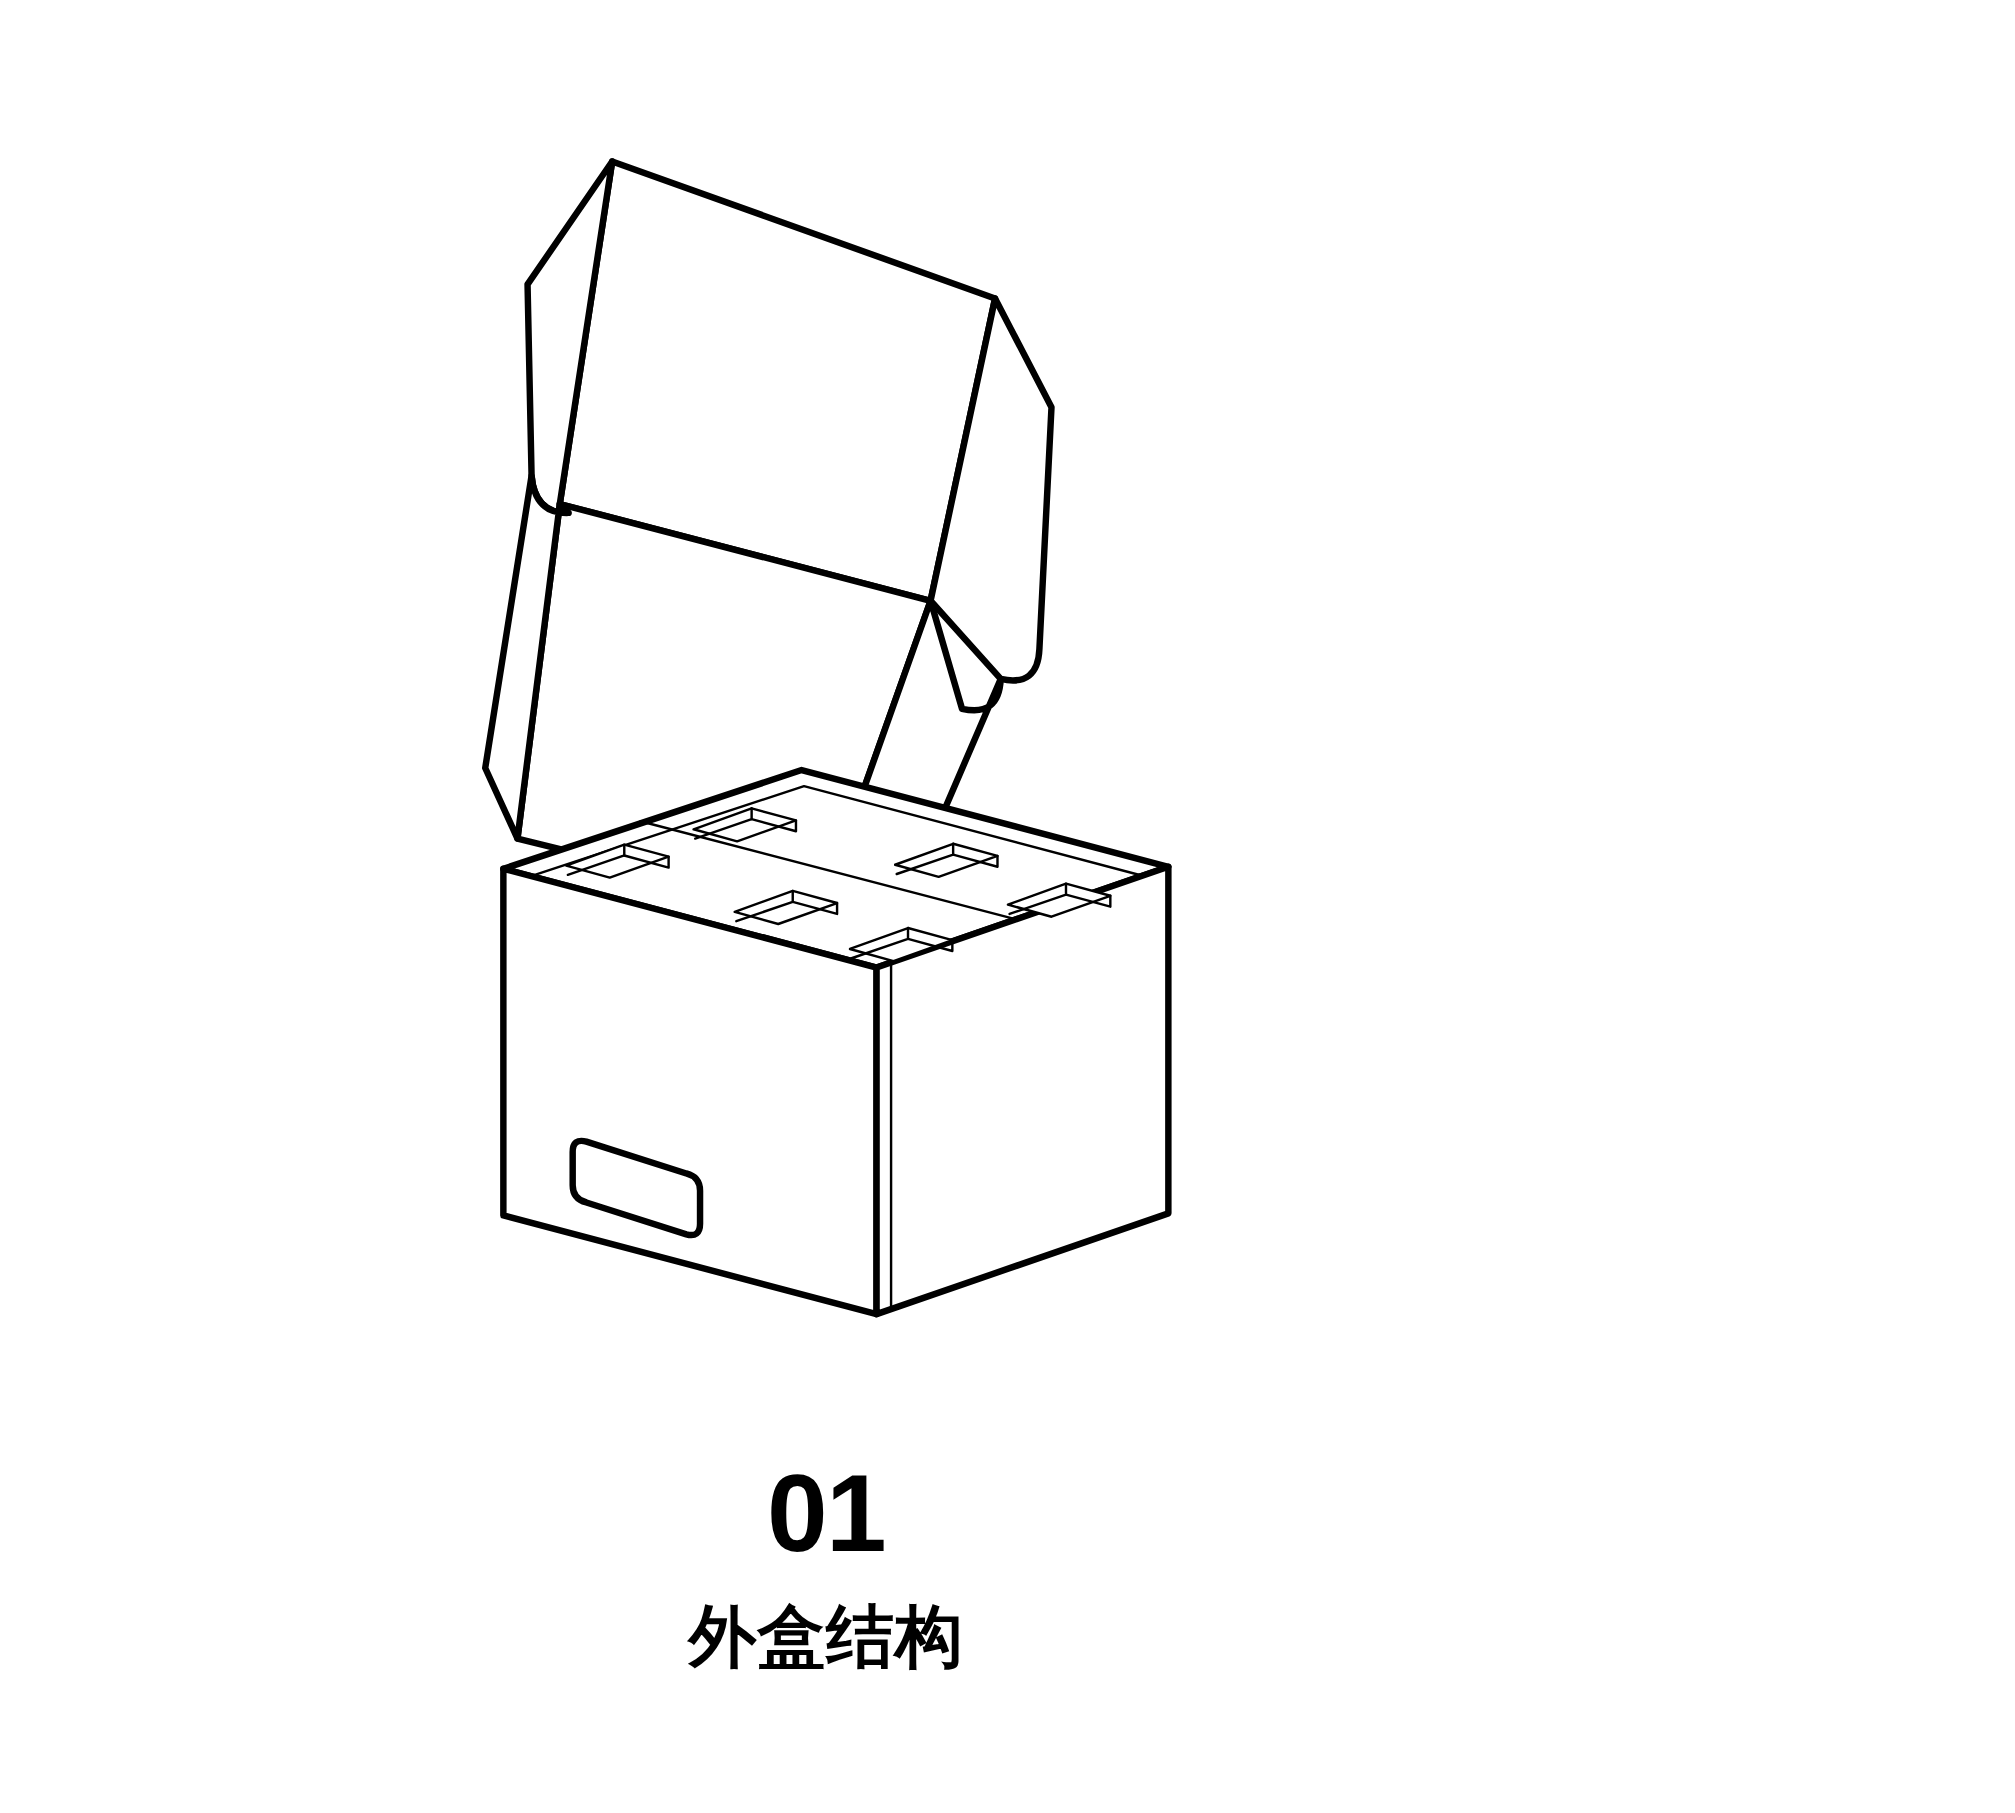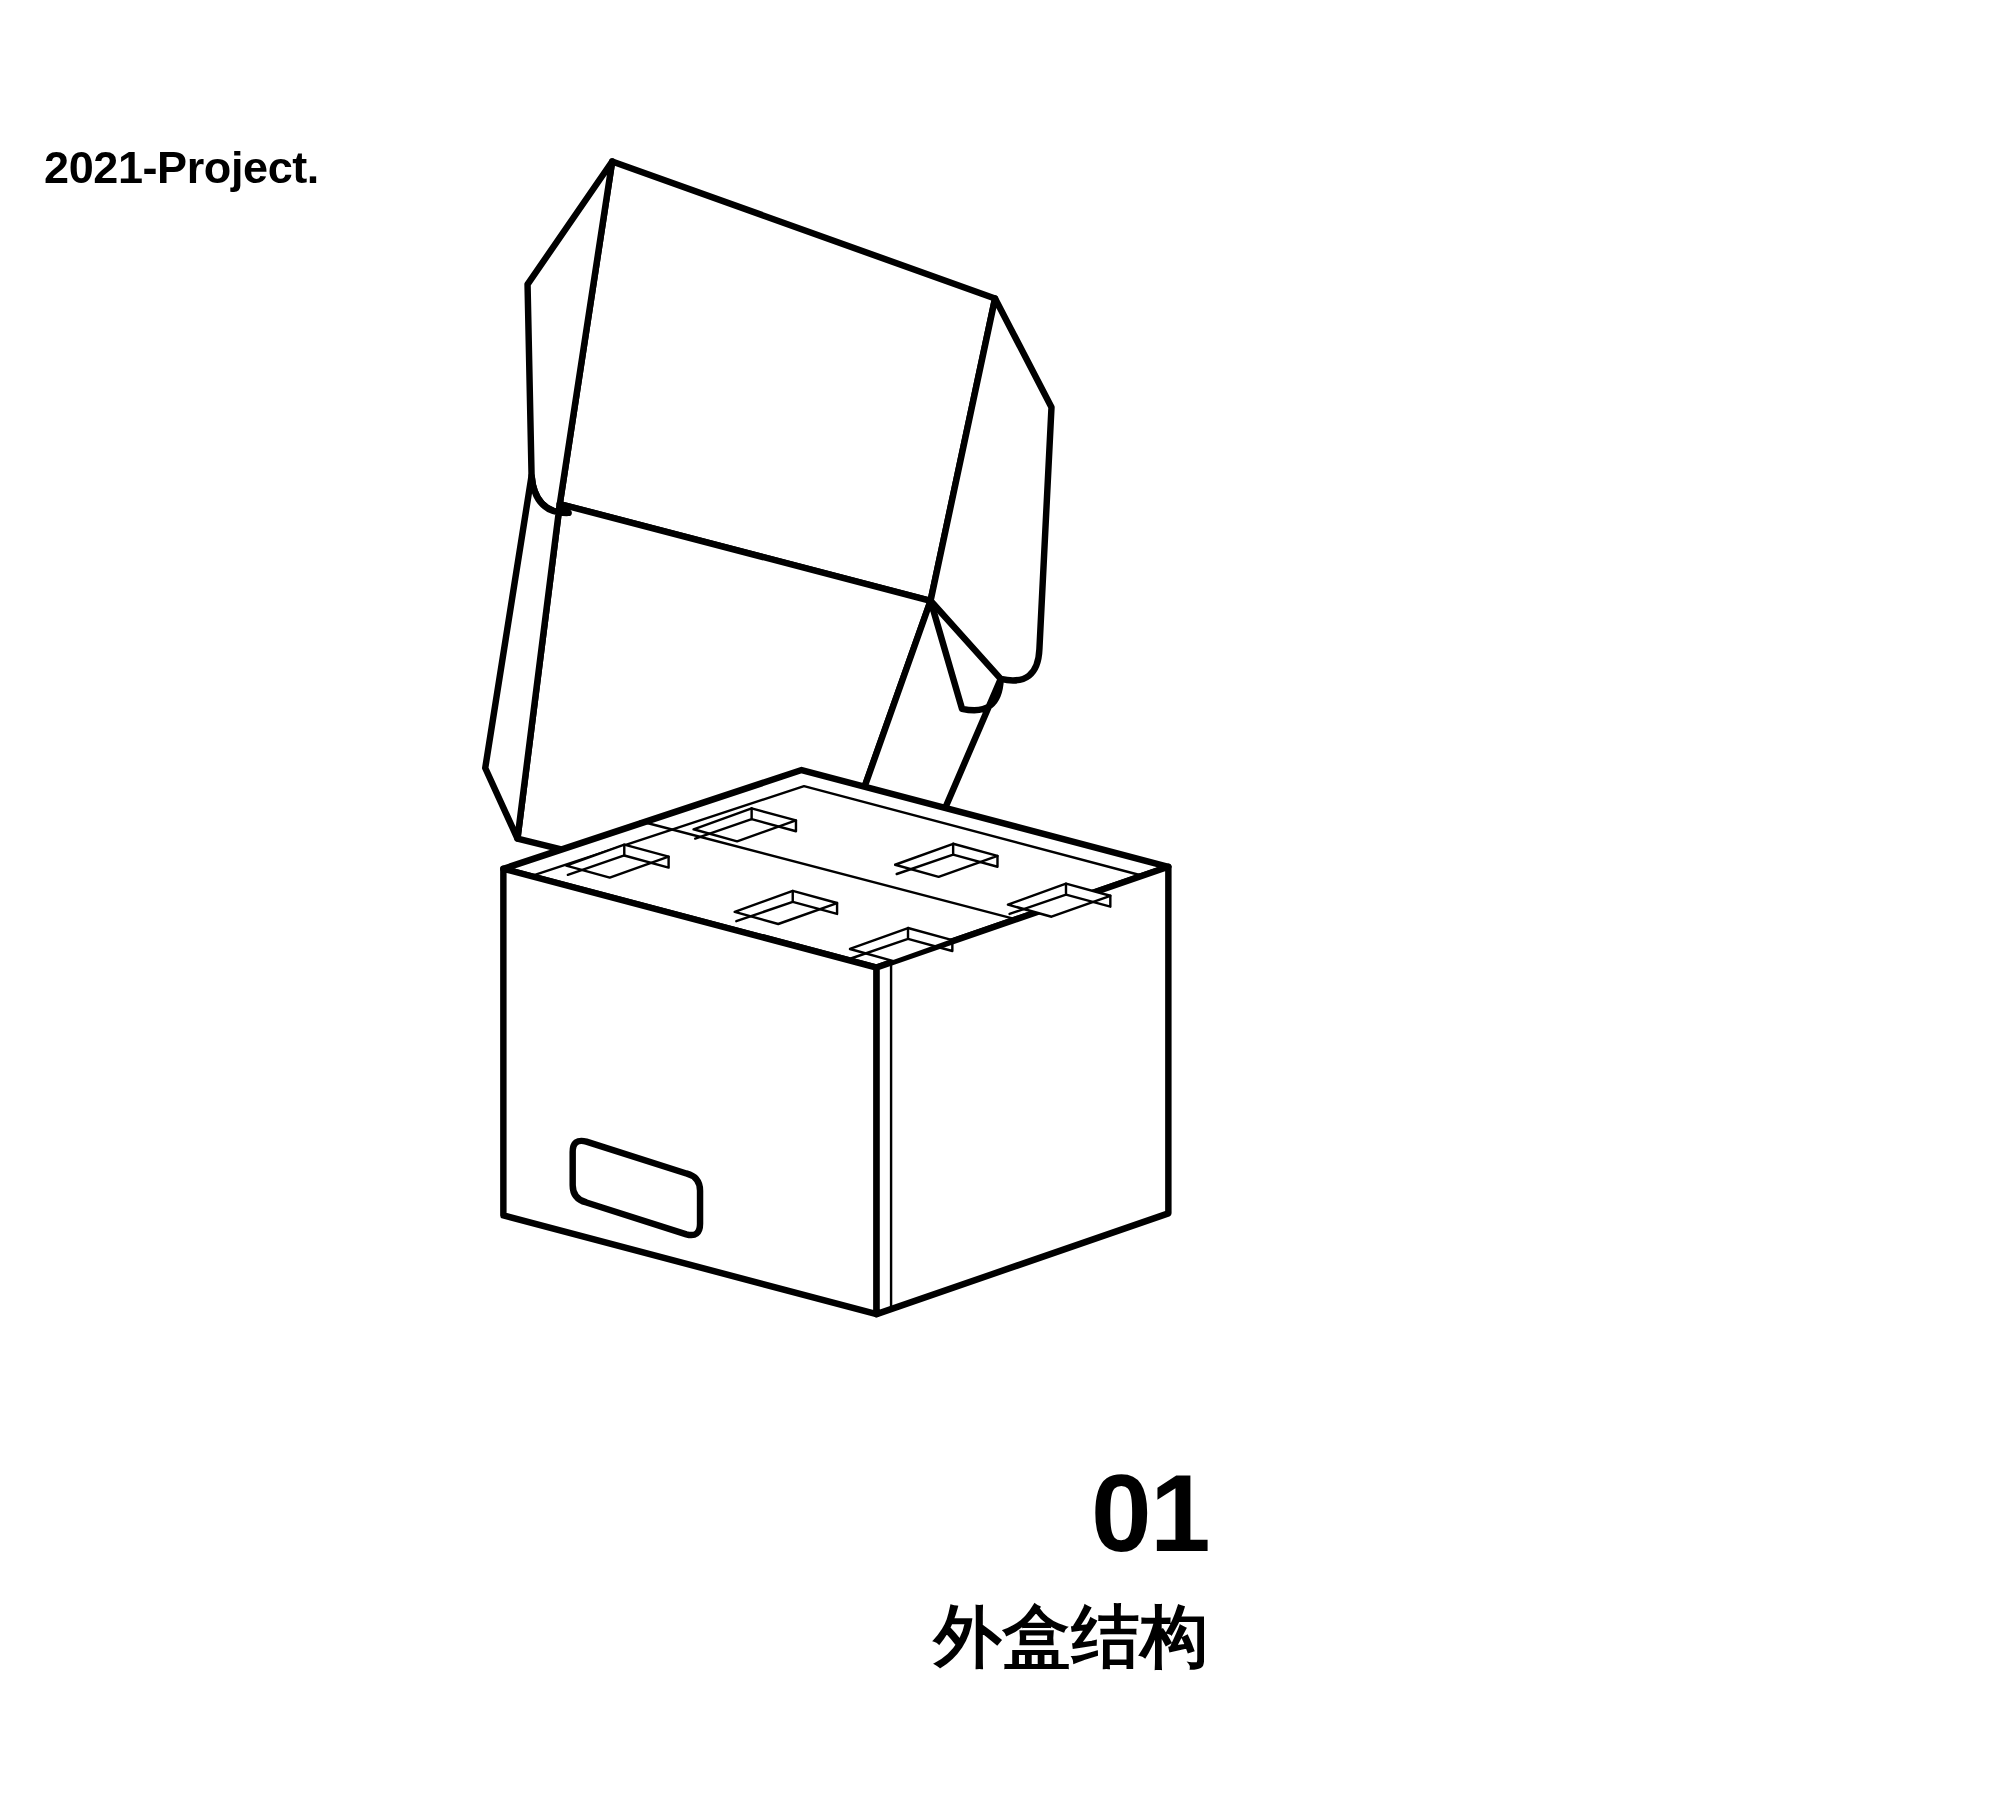--- a/index.html
+++ b/index.html
@@ -22,21 +22,21 @@
   
   .caption{position:absolute;text-align:center;color:#000000;}
   .caption .num{
     font-size:109px;font-weight:bold;line-height:1;
     letter-spacing:-1.6px;display:block;
   }
   .caption .sub{
     font-size:68px;font-weight:bold;line-height:1;display:block;
     margin-top:34px;letter-spacing:0.8px;
   }
-  #caption-01{left:443px;top:1459px;width:766px;text-align:right;}
+  #caption-01{left:443px;top:1459px;width:766px;}
 
   
   .figure{position:absolute;}
   #figure-outer-box{left:330px;top:101px;width:1048px;height:1330px;}
   #figure-inner-stack{left:1971px;top:572px;width:975px;height:846px;}
 
   svg{display:block;overflow:visible;}
   .ln{fill:none;stroke:#000000;stroke-linejoin:round;stroke-linecap:round;}
   .face{fill:#ffffff;stroke:#000000;stroke-linejoin:round;stroke-linecap:round;}
   .heavy{stroke-width:16;}
@@ -48,21 +48,20 @@
   .dheavy{stroke-width:17;}
   .dmid{stroke-width:8;}
   .dthin{stroke-width:6.5;}
 </style>
 </head>
 <body>
 
 <div id="sheet">
 
   <div class="title-block">
-    <span class="title-line">2021-Project.</span>
   </div>
 
   <div class="figure" id="figure-outer-box">
     <svg viewBox="0 0 2600 3300" width="1048" height="1330">
 
       <g>
 
         <path class="face heavy" d="M 700 150 L 1650 490 L 1490 1240 L 570 1000 Z"></path>
 
         <path class="face heavy" d="M 700 150 L 490 455 L 500 930 q 8 95 92 92 L 570 1000 Z"></path>

